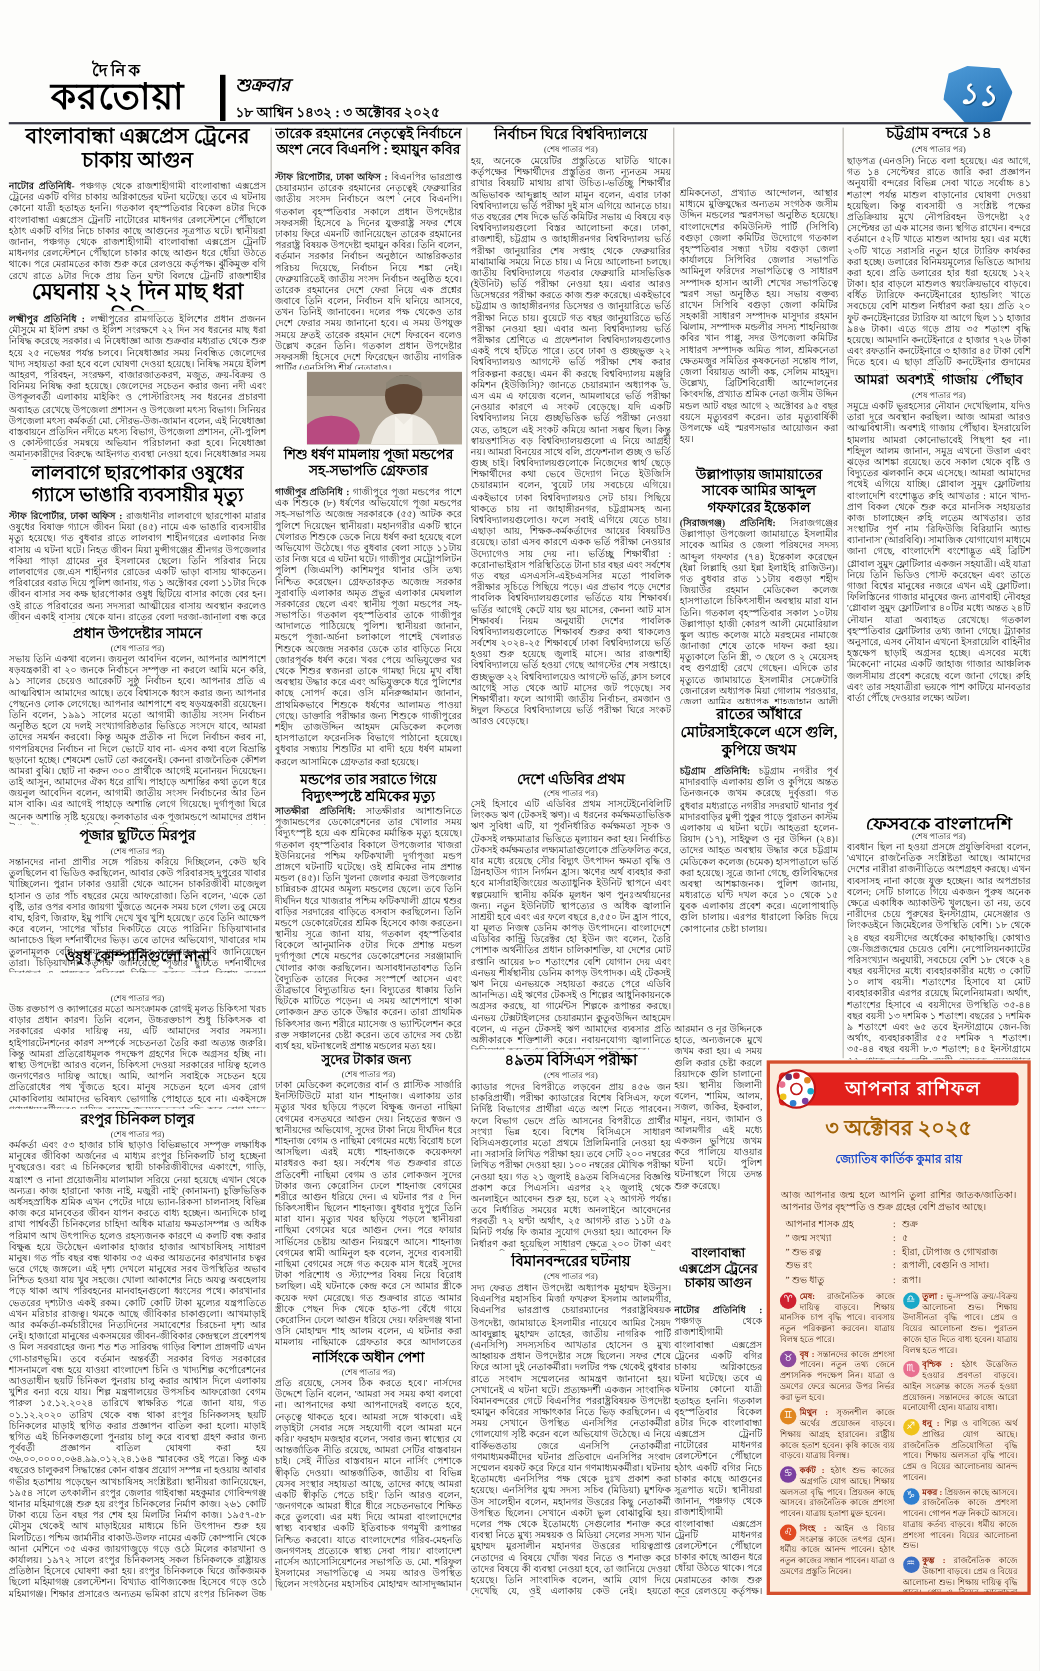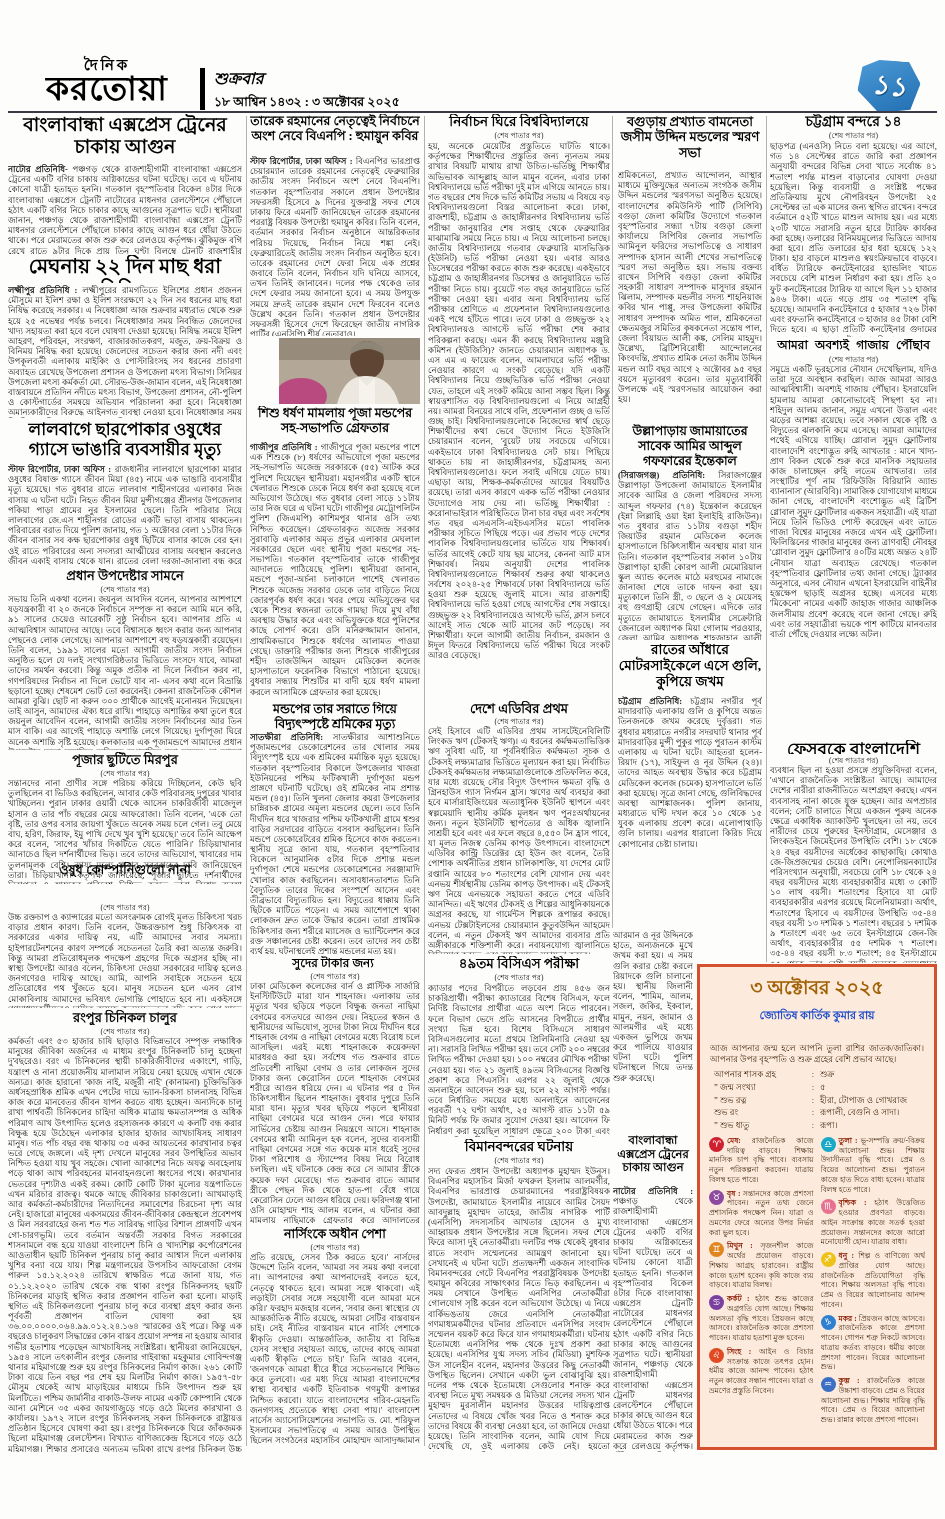--- a/index.html
+++ b/index.html
@@ -171,21 +171,20 @@
   <div class="bt" style="left:428px;top:983px;width:182px;height:154px;">
     <span>ক্যাডার পদের বিপরীতে লড়বেন প্রায় ৪৫৬ জন চাকরিপ্রার্থী। পরীক্ষা ক্যাডারের বিশেষ বিসিএস, ফলে নির্দিষ্ট বিভাগের প্রার্থীরা এতে অংশ নিতে পারবেন। ফলে বিভাগ ভেদে প্রতি আসনের বিপরীতে প্রার্থীর সংখ্যা ভিন্ন হবে। বিশেষ বিসিএসে সাধারণ বিসিএসগুলোর মতো প্রথমে প্রিলিমিনারি নেওয়া হয় না। সরাসরি লিখিত পরীক্ষা হয়। তবে সেটি ২০০ নম্বরের লিখিত পরীক্ষা দেওয়া হয়। ১০০ নম্বরের মৌখিক পরীক্ষা নেওয়া হয়। গত ২১ জুলাই ৪৯তম বিসিএসের বিজ্ঞপ্তি প্রকাশ করে পিএসসি। এরপর ২২ জুলাই থেকে অনলাইনে আবেদন শুরু হয়, চলে ২২ আগস্ট পর্যন্ত। তবে নির্ধারিত সময়ের মধ্যে অনলাইনে আবেদনের পরবর্তী ৭২ ঘণ্টা অর্থাৎ, ২৫ আগস্ট রাত ১১টা ৫৯ মিনিট পর্যন্ত ফি জমার সুযোগ দেওয়া হয়। আবেদন ফি নির্ধারণ করা হয়েছিল সাধারণ ক্ষেত্রে ২০০ টাকা এবং ক্ষুদ্র জাতিগোষ্ঠী, প্রতিবন্ধী ও তৃতীয় লিঙ্গের ৫০ টাকা। বয়সসীমা রাখা হয় ২১ থেকে ৩২ বছর। বিজ্ঞপ্তিতে বিসিএসের মাধ্যমে দেশের সরকারি সাধারণ কলেজে বিভিন্ন বিষয়ে ৬৫৩টি শূন্যপদে নিয়োগ দেওয়া হবে। আর সরকারি শিক্ষক ৮৭৩টি শূন্যপদে প্রভাষক নিয়োগ দেওয়া হবে। শূন্যপদে বাংলা বিভাগে এছাড়া রাষ্ট্রবিজ্ঞানে ৫৫টি, ইংরেজিতে ৪০টি, দর্শনে ৩০টি, রসায়নে ৩০টি, ইসলামের ইতিহাস ও সংস্কৃতিসহ বিভিন্ন বিভাগে প্রভাষক নিয়োগ দেওয়া হবে।</span>
   </div>
 
   <div class="hd" style="left:428px;top:1139px;width:182px;height:15px;font-size:13.5px;">বিমানবন্দরের ঘটনায়</div>
   <div class="sub" style="left:428px;top:1155px;width:182px;">(শেষ পাতার পর)</div>
   <div class="bt" style="left:428px;top:1166px;width:182px;height:286px;">
     <span>সদ্য ফেরত প্রধান উপদেষ্টা অধ্যাপক মুহাম্মদ ইউনূস। বিএনপির মহাসচিব মির্জা ফখরুল ইসলাম আলমগীর, বিএনপির ভারপ্রাপ্ত চেয়ারম্যানের পররাষ্ট্রবিষয়ক উপদেষ্টা, জামায়াতে ইসলামীর নায়েবে আমির সৈয়দ আবদুল্লাহ মুহাম্মদ তাহের, জাতীয় নাগরিক পার্টি (এনসিপি) সদস্যসচিব আখতার হোসেন ও মুখ্য আহ্বায়ক প্রধান উপদেষ্টার সঙ্গে ছিলেন। সফর শেষে ফিরে আসা দুই নেতাকর্মীরা। দলটির পক্ষ থেকেই বুধবার রাতে সংবাদ সম্মেলনের আমন্ত্রণ জানানো হয়। সেখানেই এ ঘটনা ঘটে। প্রত্যক্ষদর্শী একজন সাংবাদিক বিমানবন্দরের গেটে বিএনপির পররাষ্ট্রবিষয়ক উপদেষ্টা হুমায়ুন কবিরের সাক্ষাৎকার নিতে ভিড় করছিলেন। এ সময় সেখানে উপস্থিত এনসিপির নেতাকর্মীরা গোলযোগ সৃষ্টি করেন বলে অভিযোগ উঠেছে। এ নিয়ে বার্কিভঙতায় জেরে এনসিপি নেতাকর্মীরা গণমাধ্যমকর্মীদের ঘটনার প্রতিবাদে এনসিপির সংবাদ সম্মেলন বয়কট করে ফিরে যান গণমাধ্যমকর্মীরা। ঘটনায় ইতোমধ্যে এনসিপির পক্ষ থেকে দুঃখ প্রকাশ করা হয়েছে। এনসিপির যুগ্ম সদস্য সচিব (মিডিয়া) মুশফিক উস সালেহীন বলেন, মহানগর উত্তরের কিছু নেতাকর্মী উপস্থিত ছিলেন। সেখানে একটা ভুল বোঝাবুঝি হয়। দলের পক্ষ থেকে ইতোমধ্যে সেগুলোর শনাক্ত করে ব্যবস্থা নিতে মুখ্য সমন্বয়ক ও মিডিয়া সেলের সদস্য খান মুহাম্মদ মুরসালীন মহানগর উত্তরের দায়িত্বপ্রাপ্ত নেতাদের এ বিষয়ে খোঁজ খবর নিতে ও শনাক্ত করে তাদের বিষয়ে কী ব্যবস্থা নেওয়া হবে, তা জানিয়ে দেওয়া হয়েছে। তিনি সাংবাদিক বলেন, আমি যোগ দিয়ে দেখেছি যে, ওই এলাকায় কেউ নেই। হয়তো বুইএকজনকে দায়িত্ব নেওয়া হয়েছে। তাদের কেন্দ্র থেকে উঠেছে। যারা এসেছিলো, তারা কোনো নেতা নন। এ কারণে যাচাই-বাছাই হয়নি। তবে এই ঘটনায় এনসিপির সিনিয়র যুগ্ম আহ্বায়ক আরিফুল ইসলাম আদীব ও যুগ্ম সদস্য সচিব সামান্তা শারমিন এবং যুগ্ম সদস্য সচিব মুশফিক উস সালেহীন ফোন করে এই ঘটনায় দুঃখ প্রকাশ করেছে এনসিপি।</span>
   </div>
 
-  <div class="hd" style="left:618px;top:114px;width:144px;height:54px;font-size:13px;">বগুড়ায় প্রখ্যাত বামনেতা জসীম উদ্দিন মন্ডলের স্মরণ সভা</div>
   <div class="bt" style="left:618px;top:170px;width:144px;height:252px;">
     <span>শ্রমিকনেতা, প্রখ্যাত আন্দোলন, আস্থার মাধ্যমে মুক্তিযুদ্ধের অন্যতম সংগঠক জসীম উদ্দিন মন্ডলের স্মরণসভা অনুষ্ঠিত হয়েছে। বাংলাদেশের কমিউনিস্ট পার্টি (সিপিবি) বগুড়া জেলা কমিটির উদ্যোগে গতকাল বৃহস্পতিবার সন্ধ্যা ৭টায় বগুড়া জেলা কার্যালয়ে সিপিবির জেলার সভাপতি আমিনুল ফরিদের সভাপতিত্বে ও সাধারণ সম্পাদক হাসান আলী শেখের সভাপতিত্বে স্মরণ সভা অনুষ্ঠিত হয়। সভায় বক্তব্য রাখেন সিপিবি বগুড়া জেলা কমিটির সহকারী সাধারণ সম্পাদক মাসুদার রহমান ঝিলাম, সম্পাদক মন্ডলীর সদস্য শাহনিয়াজ কবির খান পাপ্পু, সদর উপজেলা কমিটির সাধারণ সম্পাদক অমিত পাল, শ্রমিকনেতা ক্ষেতমজুর সমিতির কৃষকনেতা সন্তোষ পাল, জেলা বিয়ায়ত আলী কঙ্ক, সেলিম মাহমুদ। উল্লেখ্য, ব্রিটিশবিরোধী আন্দোলনের কিংবদন্তি, প্রখ্যাত শ্রমিক নেতা জসীম উদ্দিন মন্ডল আট বছর আগে ২ অক্টোবর ৯৫ বছর বয়সে মৃত্যুবরণ করেন। তার মৃত্যুবার্ষিকী উপলক্ষে এই স্মরণসভার আয়োজন করা হয়।</span>
   </div>
 
   <div class="hd" style="left:618px;top:424px;width:144px;height:44px;font-size:12.5px;">উল্লাপাড়ায় জামায়াতের সাবেক আমির আব্দুল গফফারের ইন্তেকাল</div>
   <div class="bt" style="left:618px;top:470px;width:144px;height:170px;">
     <b class="byl">(সিরাজগঞ্জ) প্রতিনিধি:</b>
     <span>সিরাজগঞ্জের উল্লাপাড়া উপজেলা জামায়াতে ইসলামীর সাবেক আমির ও জেলা পরিষদের সদস্য আব্দুল গফফার (৭৪) ইন্তেকাল করেছেন (ইন্না লিল্লাহি ওয়া ইন্না ইলাইহি রাজিউন)। গত বুধবার রাত ১১টায় বগুড়া শহীদ জিয়াউর রহমান মেডিকেল কলেজ হাসপাতালে চিকিৎসাধীন অবস্থায় মারা যান তিনি। গতকাল বৃহস্পতিবার সকাল ১০টায় উল্লাপাড়া হাজী কোরপ আলী মেমোরিয়াল স্কুল অ্যান্ড কলেজ মাঠে মরহুমের নামাজে জানাজা শেষে তাকে দাফন করা হয়। মৃত্যুকালে তিনি স্ত্রী, ৩ ছেলে ও ২ মেয়েসহ বহু গুণগ্রাহী রেখে গেছেন। এদিকে তার মৃত্যুতে জামায়াতে ইসলামীর সেক্রেটারি জেনারেল অধ্যাপক মিয়া গোলাম পরওয়ার, জেলা আমির অধ্যাপক শাহজাহান আলী শোক প্রকাশ করেছেন।</span>
   </div>
 
@@ -216,20 +215,37 @@
     <span>সমুদ্রে একটি ভূরহস্যের নৌযান দেখেছিলাম, যদিও তারা দূরে অবস্থান করছিল। আজ আমরা আরও আত্মবিশ্বাসী। অবশ্যই গাজায় পৌঁছাব। ইসরায়েলি হামলায় আমরা কোনোভাবেই পিছপা হব না। শহিদুল আলম জানান, সমুদ্র এখনো উত্তাল এবং ঝড়ের আশঙ্কা রয়েছে। তবে সকাল থেকে বৃষ্টি ও বিদ্যুতের ঝলকানি কমে এসেছে। আমরা আমাদের পথেই এগিয়ে যাচ্ছি। গ্লোবাল সুমুদ ফ্লোটিলায় বাংলাদেশি বংশোদ্ভূত রুহি আখতার : মানে খাদ্য-প্রাণ বিকল থেকে শুরু করে মানসিক সহায়তার কাজ চালাচ্ছেন রুহি লতেম আখতার। তার সংস্থাটির পূর্ণ নাম 'রিফিউজি বিরিয়ানি অ্যান্ড ব্যানানাস' (আরবিবি)। সামাজিক যোগাযোগ মাধ্যমে জানা গেছে, বাংলাদেশি বংশোদ্ভূত এই ব্রিটিশ গ্লোবাল সুমুদ ফ্লোটিলার একজন সহযাত্রী। এই যাত্রা নিয়ে তিনি ভিডিও পোস্ট করেছেন এবং তাতে গাজা বিশ্বের মানুষের নজরে এখন এই ফ্লোটিলা। ফিলিস্তিনের গাজার মানুষের জন্য ত্রাণবাহী নৌবহর 'গ্লোবাল সুমুদ ফ্লোটিলা'র ৪০টির মধ্যে অন্তত ২৪টি নৌযান যাত্রা অব্যাহত রেখেছে। গতকাল বৃহস্পতিবার ফ্লোটিলার তথ্য জানা গেছে। ট্র্যাকার অনুসারে, এসব নৌযান এখনো ইসরায়েলি বাহিনীর হস্তক্ষেপ ছাড়াই অগ্রসর হচ্ছে। এসবের মধ্যে 'মিকেনো' নামের একটি জাহাজ গাজার আঞ্চলিক জলসীমায় প্রবেশ করেছে বলে জানা গেছে। রুহি এবং তার সহযাত্রীরা ভয়কে পাশ কাটিয়ে মানবতার বার্তা পৌঁছে দেওয়ার লক্ষ্যে অটল।</span>
   </div>
 
   <div class="hd" style="left:770px;top:740px;width:167px;height:14px;font-size:17px;">ফেসবুকে বাংলাদেশি নারীদের</div>
   <div class="sub" style="left:770px;top:755px;width:167px;">(শেষ পাতার পর)</div>
   <div class="bt" style="left:770px;top:765px;width:167px;height:198px;">
     <span>ব্যবধান ছিল না হওয়া প্রসঙ্গে প্রযুক্তিবিদরা বলেন, 'এখানে রাজনৈতিক সংশ্লিষ্টতা আছে। আমাদের দেশের নারীরা রাজনীতিতে অংশগ্রহণ করছে। এখন ব্যবসাসহ নানা কাজে যুক্ত হচ্ছেন। আর অপপ্রচার বলেন; সেটি চালাতে গিয়ে একজন পুরুষ অনেক ক্ষেত্রে একাধিক অ্যাকাউন্ট খুলছেন। তা নয়, তবে নারীদের চেয়ে পুরুষের ইনস্টাগ্রাম, মেসেঞ্জার ও লিংকডইনে জিমেইলের উপস্থিতি বেশি। ১৮ থেকে ২৪ বছর বয়সীদের অর্ধেকের কাছাকাছি। কোথাও জে-জিপ্রজন্মের চেয়েও বেশি। নেপোলিয়নক্যাটের পরিসংখ্যান অনুযায়ী, সবচেয়ে বেশি ১৮ থেকে ২৪ বছর বয়সীদের মধ্যে ব্যবহারকারীর মধ্যে ৩ কোটি ১০ লাখ বয়সী। শতাংশের হিসাবে যা মোট ব্যবহারকারীর এরপর রয়েছে মিলেনিয়ামরা। অর্থাৎ, শতাংশের হিসাবে এ বয়সীদের উপস্থিতি ৩৫-৪৪ বছর বয়সী ১৩ দশমিক ১ শতাংশ। বছরের ১ দশমিক ৯ শতাংশে এবং ৬৫ তবে ইনস্টাগ্রামে জেন-জি অর্থাৎ, ব্যবহারকারীর ৫৫ দশমিক ৭ শতাংশ। ৩৫-৪৪ বছর বয়সী ৮.৩ শতাংশ; ৪৫ ইনস্টাগ্রামে ৫৫ থেকে তার বেশি বয়সী ফেসবুক মেসেঞ্জারে ১৮-২৪ বছর বয়সী রয়েছে ২৫-৩৪ বছর বয়সীরা। কাদের ৭ বছর বয়সী ১৩ দশমিক ৫ শতাংশে। ৪৫-৫৪ বছর বয়সী ১ দশমিক ৯ শতাংশ ব্যবহারকারী। অবশ্য ২৫-৩৪ বছর বয়সী ব্যবহারকারীর ৫১ দশমিক ১ শতাংশ।</span>
   </div>
 
   <div class="horo" style="left:697px;top:964px;width:240px;height:486px;">
+    <div class="hband">
+      <span class="hlogo">
+        <svg width="38" height="38" viewBox="0 0 38 38">
+          <circle cx="19" cy="19" r="17" fill="#fff" stroke="#c01818" stroke-width="2"></circle>
+          <circle cx="19" cy="7" r="3" fill="#cf2030"></circle>
+            <circle cx="29" cy="11" r="3" fill="#e0861f"></circle>
+          <circle cx="32" cy="21" r="3" fill="#19a8c8"></circle>
+            <circle cx="27" cy="30" r="3" fill="#7b3fa0"></circle>
+          <circle cx="16" cy="32" r="3" fill="#2f7fd0"></circle>
+            <circle cx="7" cy="26" r="3" fill="#efc21a"></circle>
+          <circle cx="6" cy="15" r="3" fill="#e87090"></circle>
+            <circle cx="12" cy="8" r="3" fill="#5e3370"></circle>
+          <circle cx="19" cy="19" r="5" fill="none" stroke="#c01818" stroke-width="1.5"></circle>
+        </svg>
+      </span>
+      <span class="ttl">আপনার রাশিফল</span>
+    </div>
     <div class="hdate">৩ অক্টোবর ২০২৫</div>
     <div class="hastro">জ্যোতিষ কার্তিক কুমার রায়</div>
     <div class="hintro">আজ আপনার জন্ম হলে আপনি তুলা রাশির জাতক/জাতিকা। আপনার উপর বৃহস্পতি ও শুক্র গ্রহের বেশি প্রভাব আছে।</div>
 
     <div class="hrow">
       <span class="hlabel">আপনার শাসক গ্রহ</span>
       <span class="hcolon">:</span>
       <span class="hval">শুক্র</span>
     </div>
     <div class="hrow">

